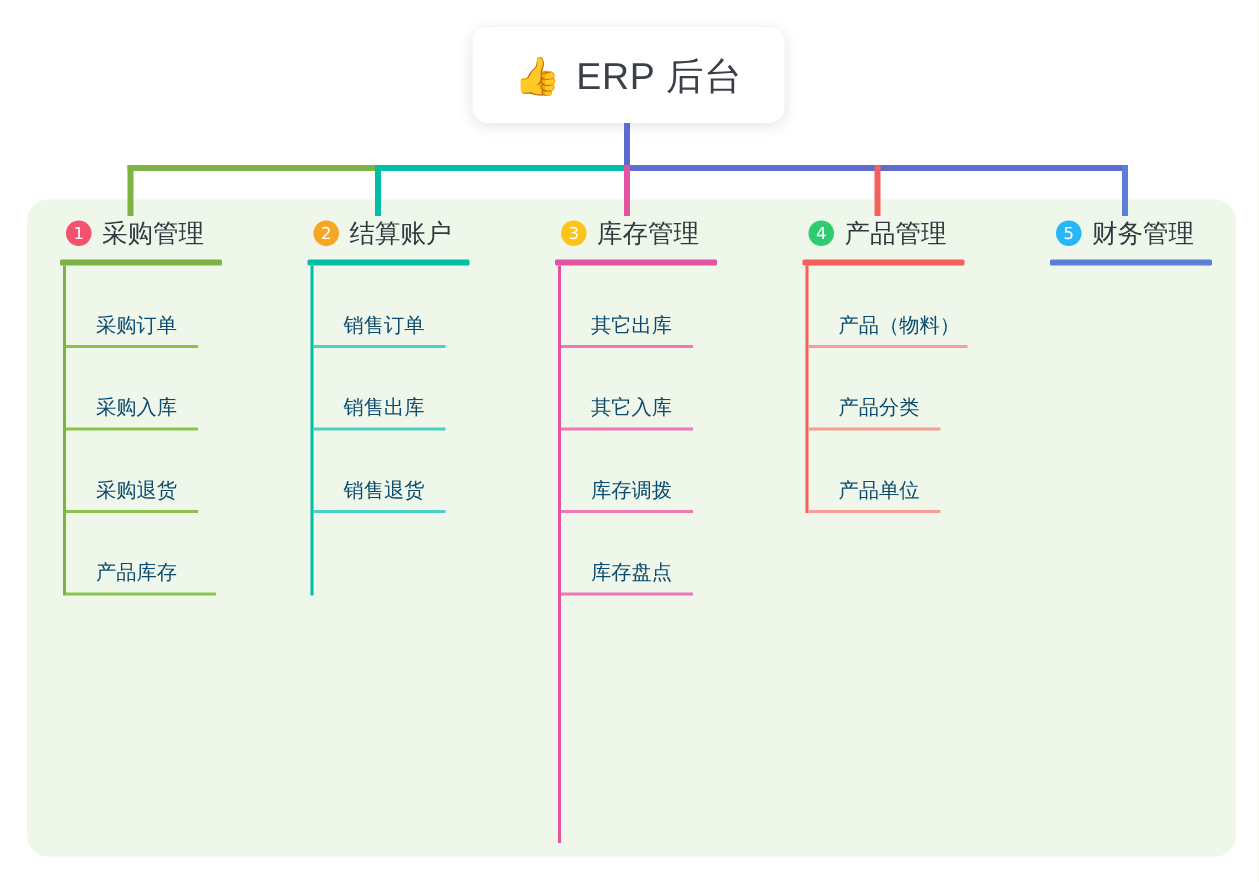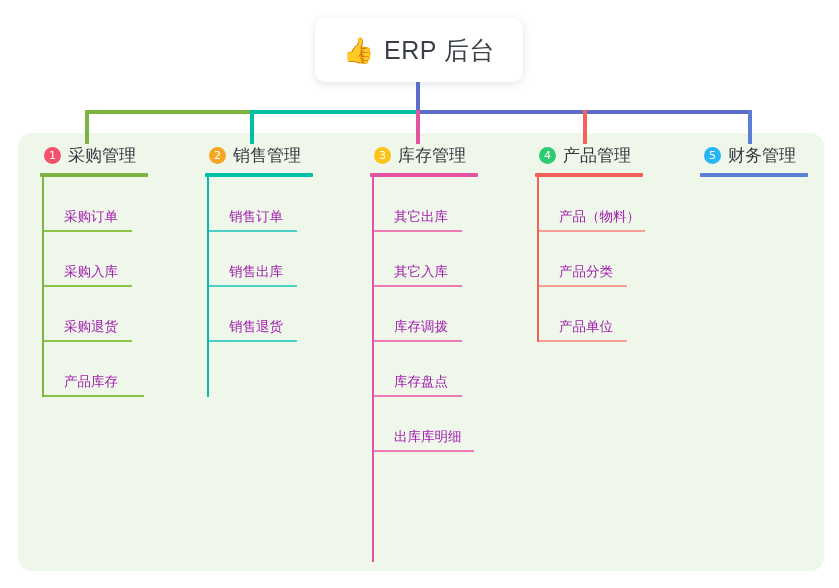--- a/index.html
+++ b/index.html
@@ -114,21 +114,21 @@
   .leaf {
     position: relative;
     height: 55px;
     box-sizing: border-box;
     padding-left: 22px;
     display: flex;
     align-items: flex-end;
   }
   .leaf-label {
     font-size: 13.5px;
-    color: #a21caf;
+    color: #0c4a6e;
     padding-bottom: 6px;
     white-space: nowrap;
   }
   .leaf-rule {
     position: absolute;
     left: 2px;
     bottom: 0;
     height: 2px;
   }
 </style>
@@ -179,21 +179,21 @@
       <div class="leaf">
         <span class="leaf-label">产品库存</span>
         <span class="leaf-rule" style="background:#8bc34a; width:100px;"></span>
       </div>
     </div>
   </div>
 
   <div class="col" style="left:205px; width:150px;">
     <div class="col-head">
       <span class="badge" style="background:#f5a623;">2</span>
-      <span class="col-title">销售管理</span>
+      <span class="col-title">结算账户</span>
     </div>
     <div class="col-rule" style="background:#00bfa5; width:108px;"></div>
     <div class="col-body">
       <div class="spine" style="background:#00bfa5; height:220px;"></div>
       <div class="leaf">
         <span class="leaf-label">销售订单</span>
         <span class="leaf-rule" style="background:#4dd0c4; width:88px;"></span>
       </div>
       <div class="leaf">
         <span class="leaf-label">销售出库</span>
@@ -223,24 +223,20 @@
         <span class="leaf-rule" style="background:#ef79b5; width:88px;"></span>
       </div>
       <div class="leaf">
         <span class="leaf-label">库存调拨</span>
         <span class="leaf-rule" style="background:#ef79b5; width:88px;"></span>
       </div>
       <div class="leaf">
         <span class="leaf-label">库存盘点</span>
         <span class="leaf-rule" style="background:#ef79b5; width:88px;"></span>
       </div>
-      <div class="leaf">
-        <span class="leaf-label">出库库明细</span>
-        <span class="leaf-rule" style="background:#ef79b5; width:100px;"></span>
-      </div>
     </div>
   </div>
 
   <div class="col" style="left:535px; width:160px;">
     <div class="col-head">
       <span class="badge" style="background:#2ecc71;">4</span>
       <span class="col-title">产品管理</span>
     </div>
     <div class="col-rule" style="background:#f4615c; width:108px;"></div>
     <div class="col-body">

